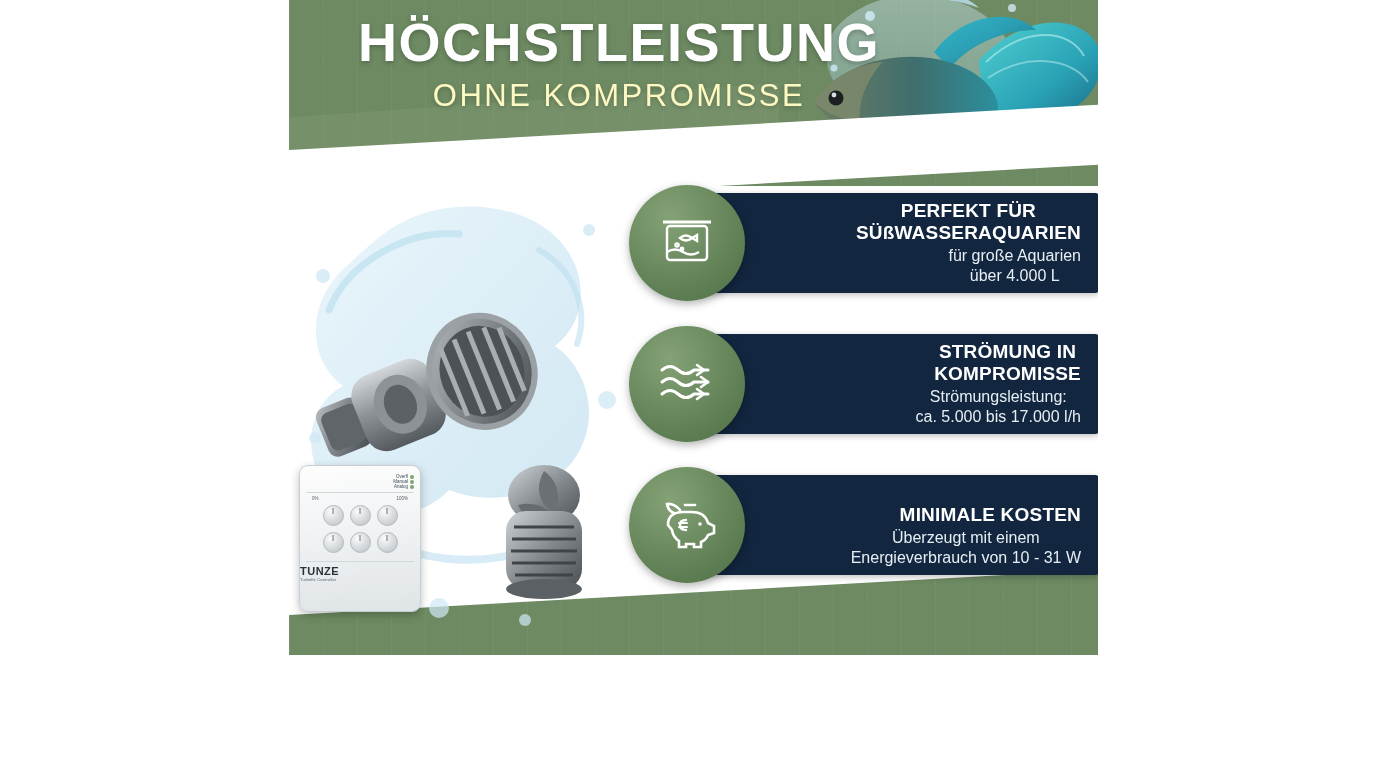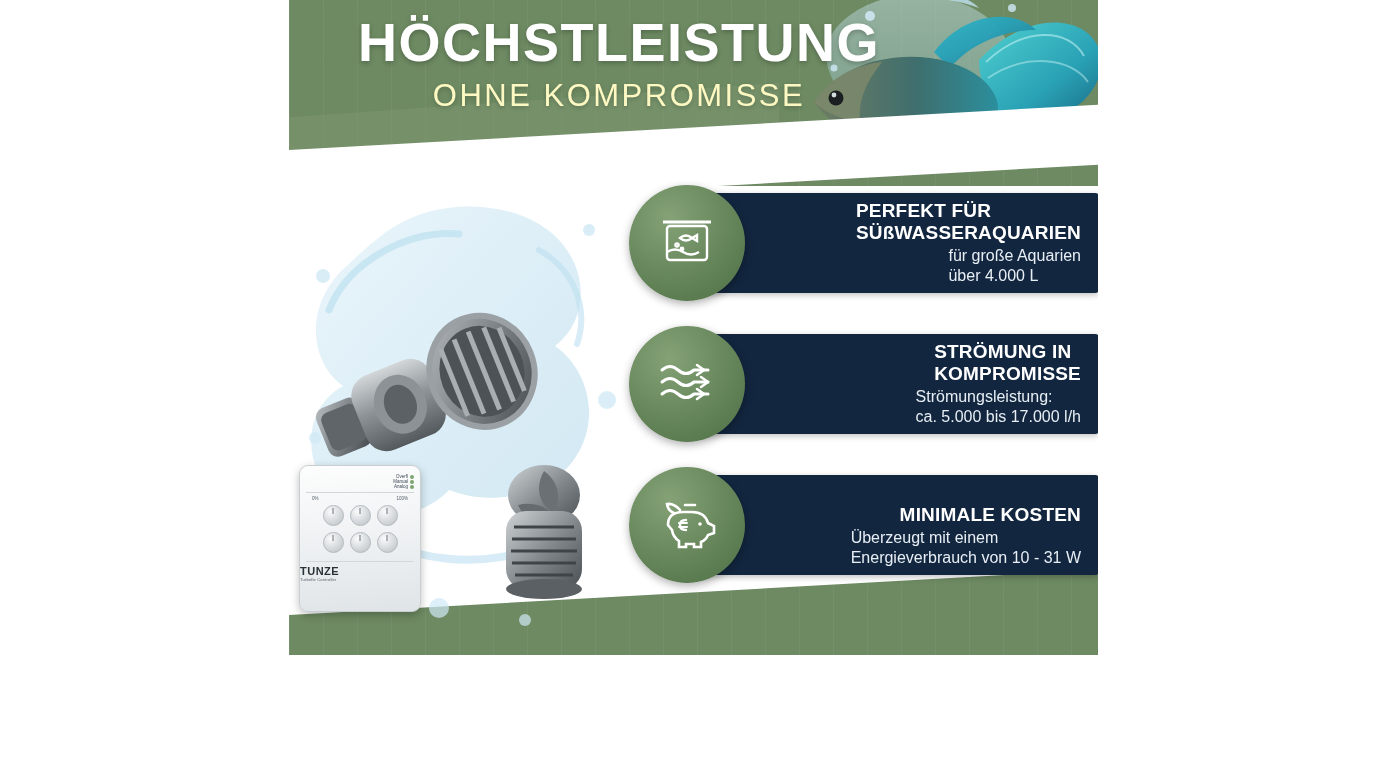--- a/index.html
+++ b/index.html
@@ -174,29 +174,29 @@
     align-items: flex-end;
     justify-content: center;
     padding: 6px 18px 6px 90px;
     box-sizing: border-box;
   }
   .feature-title {
     color: #ffffff;
     font-size: 19px;
     font-weight: bold;
     line-height: 1.15;
-    text-align: left;
+    text-align: center;
     letter-spacing: .2px;
   }
   .feature-desc {
     color: #e7eef4;
     font-size: 16px;
     font-weight: 400;
     line-height: 1.25;
-    text-align: left;
+    text-align: center;
     margin-top: 3px;
   }
   .feature-circle {
     position: absolute;
     left: 0;
     top: 0;
     width: 116px;
     height: 116px;
     border-radius: 50%;
     background: radial-gradient(circle at 35% 28%, #84a276 0%, #5d7d52 70%, #4f6f46 100%);

